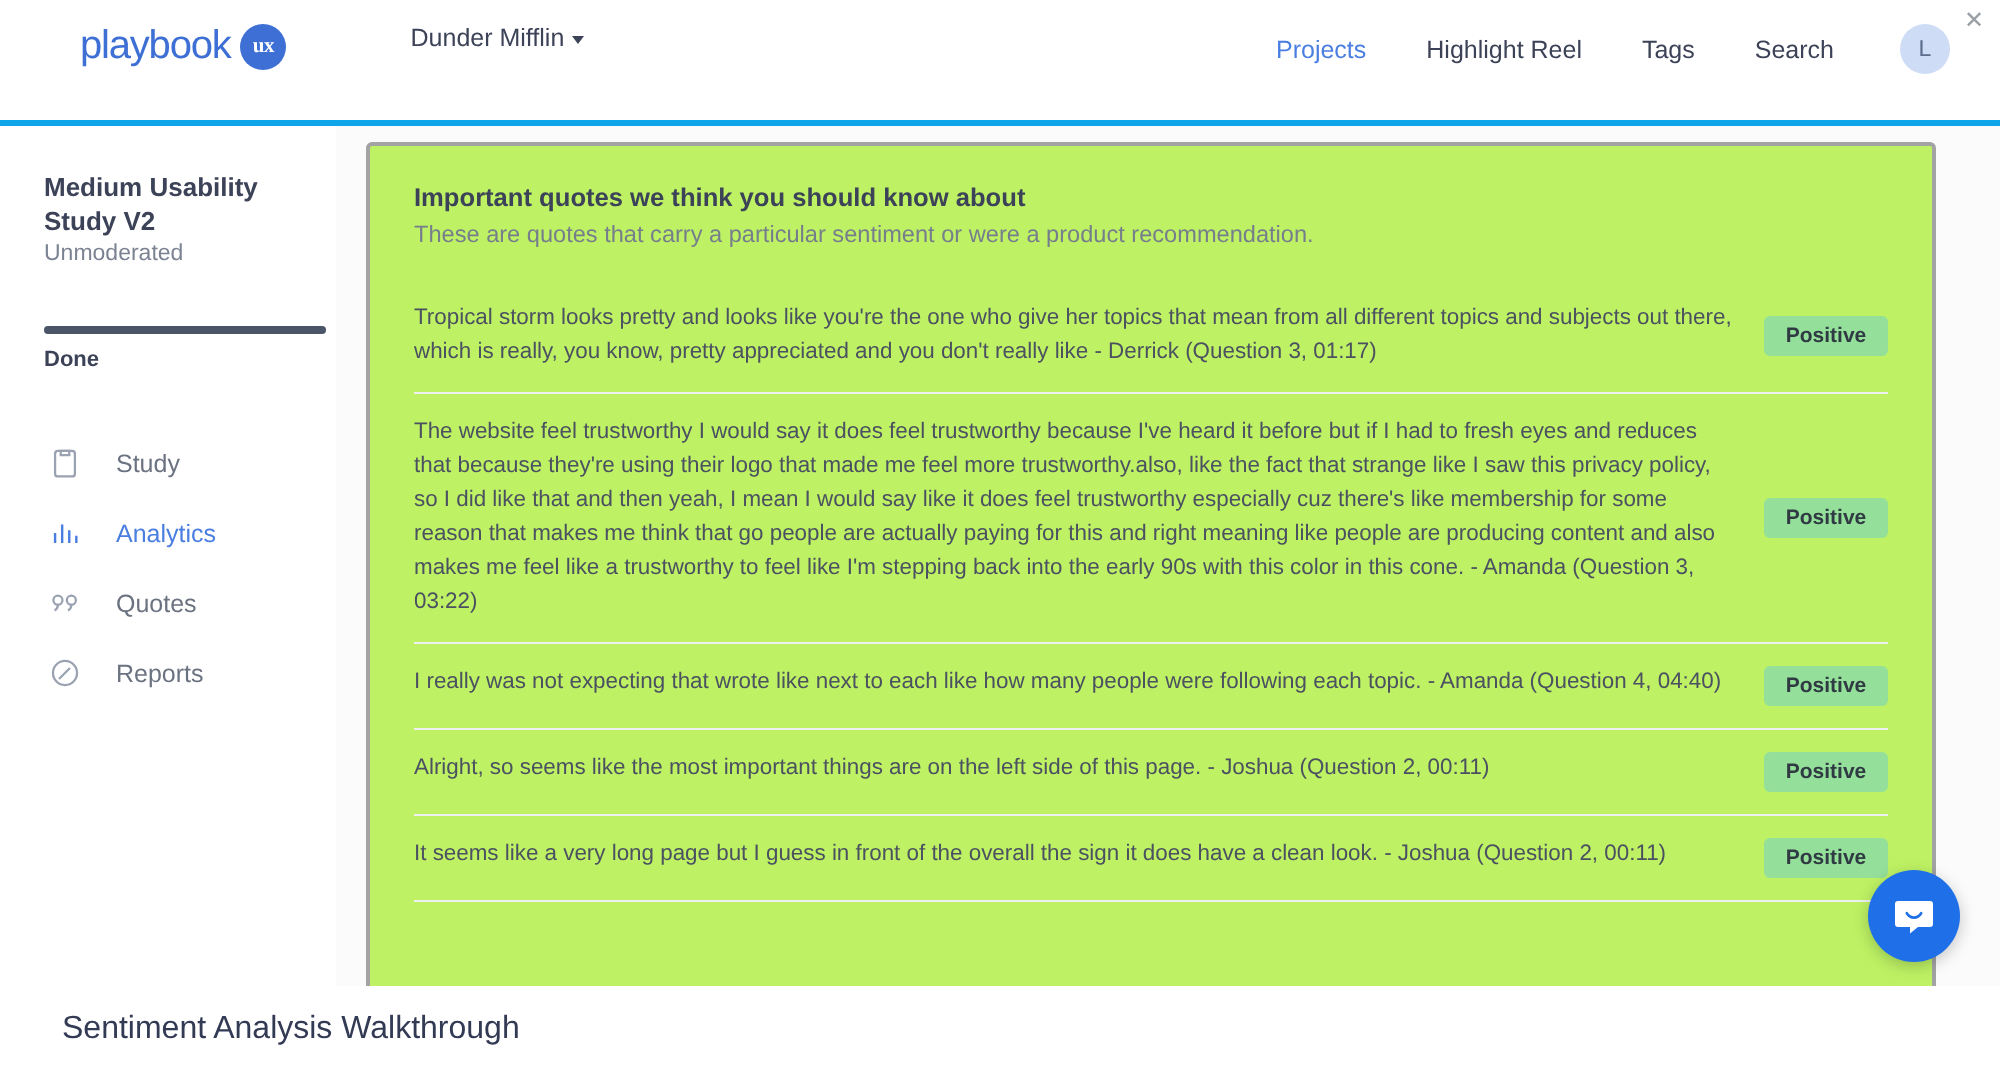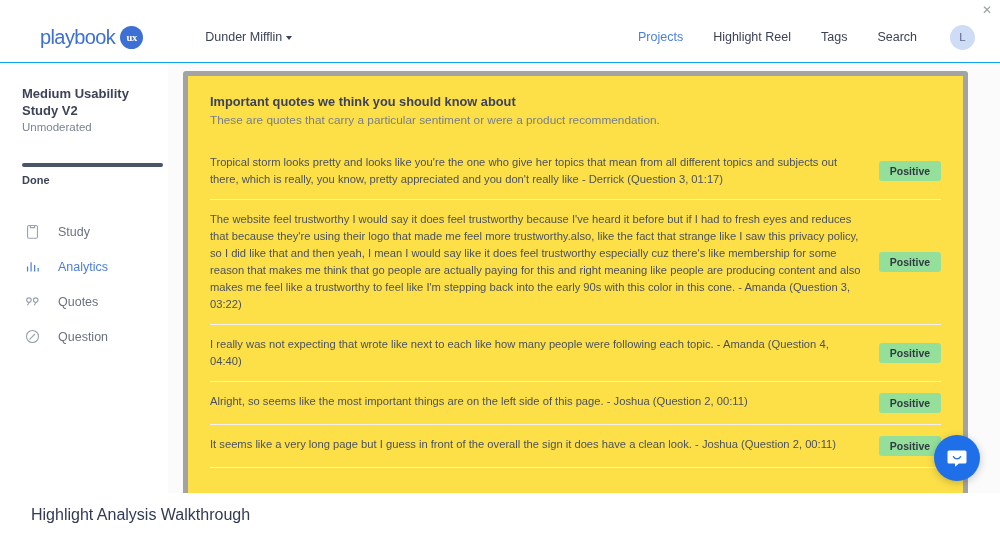--- a/index.html
+++ b/index.html
@@ -21,22 +21,22 @@
   .close-icon {
     position: absolute; right: 7px; top: 4px;
     width: 12px; height: 12px; color: #9aa0a6; cursor: pointer;
     display: flex; align-items: center; justify-content: center;
     font-size: 12px; line-height: 1; z-index: 40;
   }
 
   
   .topnav {
     position: absolute; left: 0; top: 12px; width: 1000px; height: 51px;
-    background: #fff; border-bottom: 1px solid #0ea5e9;
-    display: flex; align-items: center;
+    background: #fff; border-bottom: 3px solid #0ea5e9;
+    display: flex; align-items: flex-start;
   }
   .logo { margin-left: 40px; display: flex; align-items: center; gap: 5px; }
   .logo-word {
     font-size: 20px; color: #3d6fd4; letter-spacing: -0.6px;
     font-weight: 400;
   }
   .logo-badge {
     width: 23px; height: 23px; border-radius: 50%;
     background: #3d6fd4; color: #fff; font-size: 10.5px;
     display: flex; align-items: center; justify-content: center;
@@ -93,21 +93,21 @@
     position: absolute; right: -1px; top: 6px; width: 3px; height: 23px;
     background: #3d6fd4; border-radius: 2px;
   }
 
   
   .content {
     position: absolute; left: 168px; top: 63px; width: 832px; height: 430px;
     background: #fbfbfc; padding: 8px 32px 0 15px; overflow: hidden;
   }
   .card {
-    background: #fde047; border: 5px solid #a3a3a3; border-radius: 3px;
+    background: #bef264; border: 2px solid #a3a3a3; border-radius: 3px;
     height: 427px; padding: 18px 22px 0 22px; overflow: hidden;
   }
   .card-title { font-size: 12.8px; font-weight: 700; color: #3c4257; }
   .card-sub { margin-top: 4px; font-size: 11.8px; color: #767e8c; }
 
   .filter-select {
     margin-top: 20px; width: 145px; height: 29px;
     border: 1px solid #e3e5ea; border-radius: 3px; background: #fff;
     display: flex; align-items: center; padding: 0 10px; cursor: pointer;
   }
@@ -225,21 +225,21 @@
           <span class="lbl">Quotes</span>
         </div>
 
         <div class="nav-item">
           <span class="ic">
             <svg viewBox="0 0 24 24" width="17" height="17" fill="none" stroke="currentColor" stroke-width="1.6">
               <circle cx="12" cy="12" r="8.5"></circle>
               <path d="M15.5 8.5L9 15l-1.2 1.2"></path>
             </svg>
           </span>
-          <span class="lbl">Question</span>
+          <span class="lbl">Reports</span>
         </div>
 
       </div>
     </div>
 
     <div class="content">
       <div class="card">
 
         <div class="card-title">Important quotes we think you should know about</div>
         <div class="card-sub">These are quotes that carry a particular sentiment or were a product recommendation.</div>
@@ -289,16 +289,16 @@
     <div class="intercom">
       <svg viewBox="0 0 24 24" width="24" height="24" fill="#ffffff">
         <path d="M4 4.5h16a1.5 1.5 0 011.5 1.5v10a1.5 1.5 0 01-1.5 1.5h-6l-4 3.2V17.5H4A1.5 1.5 0 012.5 16V6A1.5 1.5 0 014 4.5z"></path>
         <path d="M8.4 10.6c0 0 1.4 2.2 3.6 2.2s3.6-2.2 3.6-2.2" stroke="#1e6fe8" stroke-width="1.3" fill="none" stroke-linecap="round"></path>
       </svg>
     </div>
 
   </div>
 
   <div class="caption-bar">
-    <div class="caption-text">Highlight Analysis Walkthrough</div>
+    <div class="caption-text">Sentiment Analysis Walkthrough</div>
   </div>
 
 </div>
 
 </body></html>

